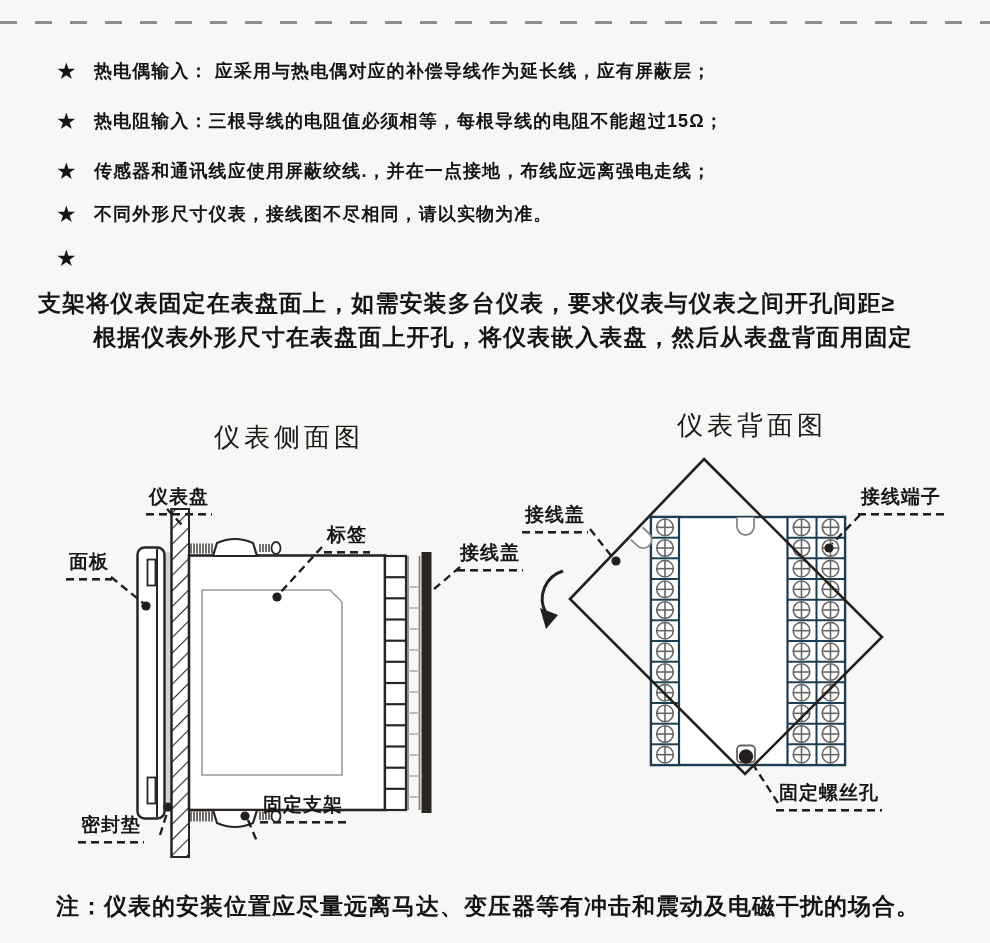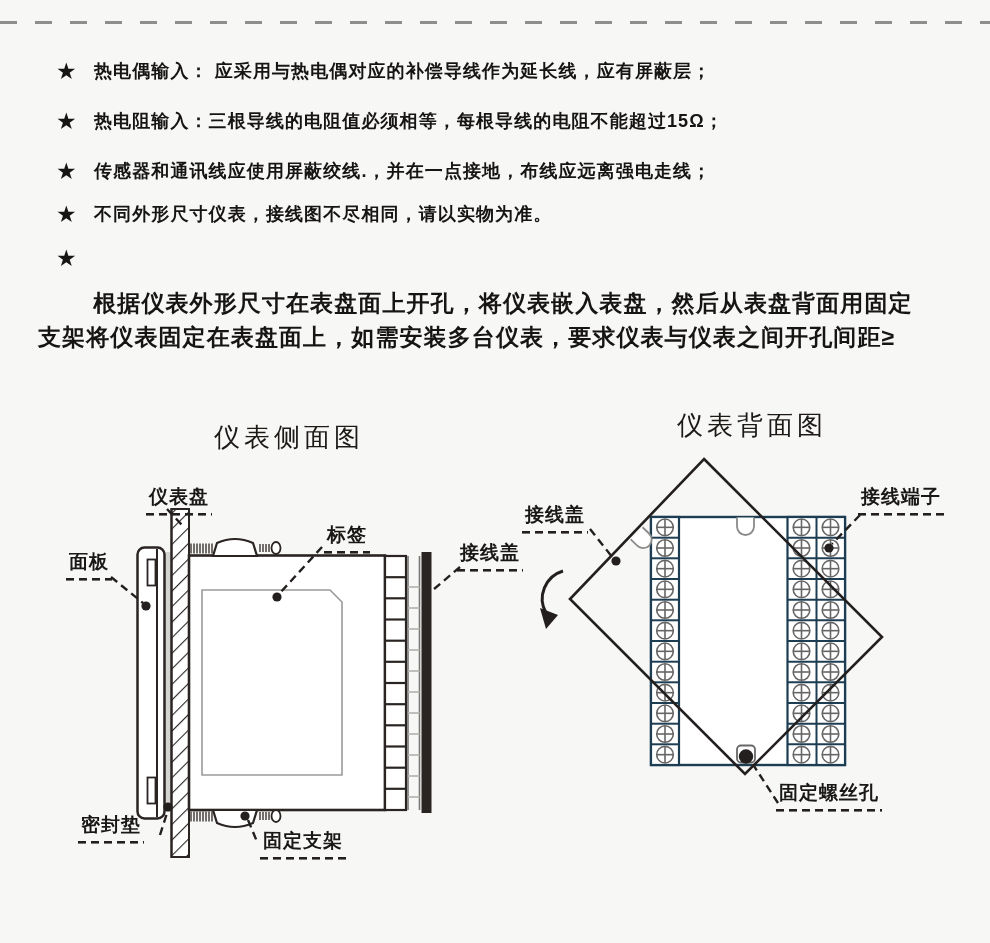--- a/index.html
+++ b/index.html
@@ -44,22 +44,22 @@
   </div>
   <div class="bullet-row" style="top:202px">
     <span class="star">★</span>
     <span class="btext">不同外形尺寸仪表，接线图不尽相同，请以实物为准。</span>
   </div>
   <div class="bullet-row" style="top:246px">
     <span class="star">★</span>
   </div>
 
   <div class="para">
+    <div class="para-line">支架将仪表固定在表盘面上，如需安装多台仪表，要求仪表与仪表之间开孔间距≥</div>
     <div class="para-line indent">根据仪表外形尺寸在表盘面上开孔，将仪表嵌入表盘，然后从表盘背面用固定</div>
-    <div class="para-line">支架将仪表固定在表盘面上，如需安装多台仪表，要求仪表与仪表之间开孔间距≥</div>
   </div>
 
   <div class="fig-title" style="left:214px;top:420px">仪表侧面图</div>
   <div class="fig-title" style="left:677px;top:408px">仪表背面图</div>
 
   <svg width="990" height="943" viewBox="0 0 990 943">
     <defs>
       <pattern id="hatch" patternUnits="userSpaceOnUse" width="11" height="11" patternTransform="rotate(45)">
         <line x1="0" y1="0" x2="0" y2="11" stroke="#2a2523" stroke-width="2.2"></line>
       </pattern>
@@ -349,19 +349,20 @@
         <circle cx="829" cy="548" r="4.6"></circle>
       </g>
     </g>
   </svg>
 
   <div class="fig-label" style="left:146px;top:484px">仪表盘</div>
   <div class="fig-label" style="left:66px;top:549px">面板</div>
   <div class="fig-label" style="left:324px;top:522px">标签</div>
   <div class="fig-label" style="left:457px;top:540px">接线盖</div>
   <div class="fig-label" style="left:78px;top:812px">密封垫</div>
-  <div class="fig-label" style="left:260px;top:828px">固定支架</div>
+  <div class="fig-label" style="left:260px;top:792px">固定支架</div>
 
   <div class="fig-label" style="left:522px;top:502px">接线盖</div>
   <div class="fig-label" style="left:858px;top:484px">接线端子</div>
   <div class="fig-label" style="left:776px;top:780px">固定螺丝孔</div>
 
+  <div class="note">注：仪表的安装位置应尽量远离马达、变压器等有冲击和震动及电磁干扰的场合。</div>
 </div>
 
 </body></html>

